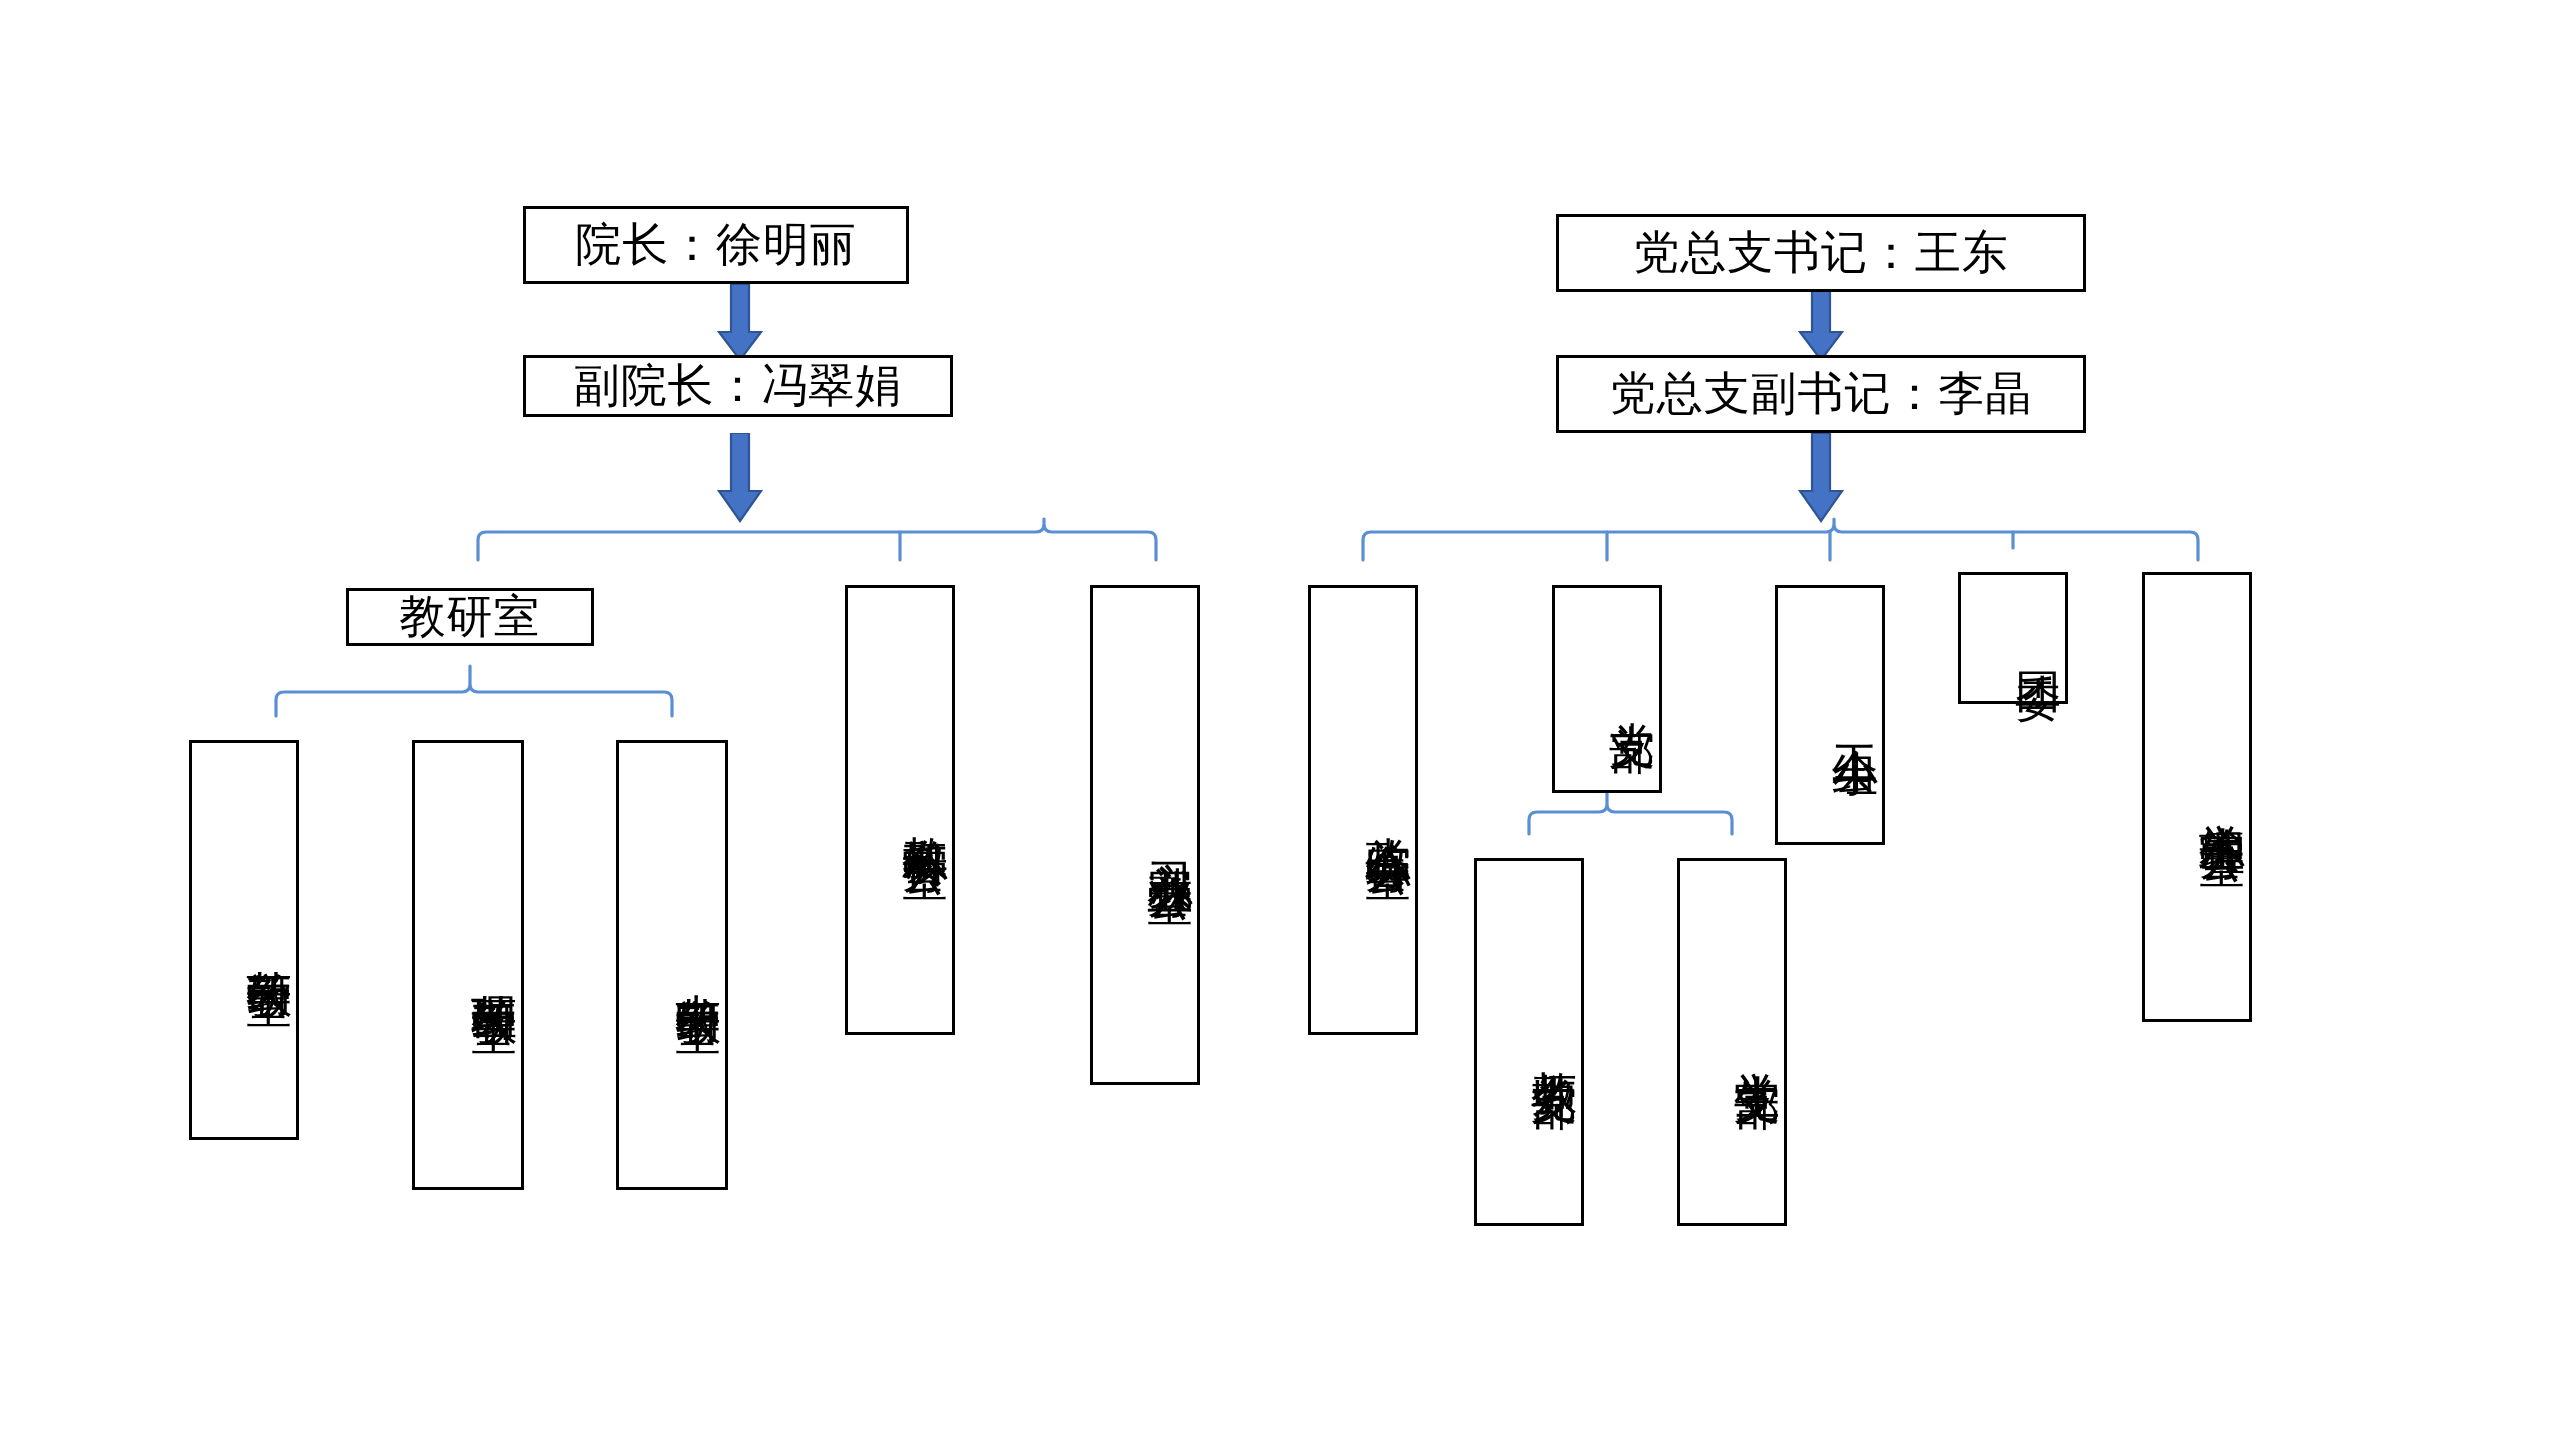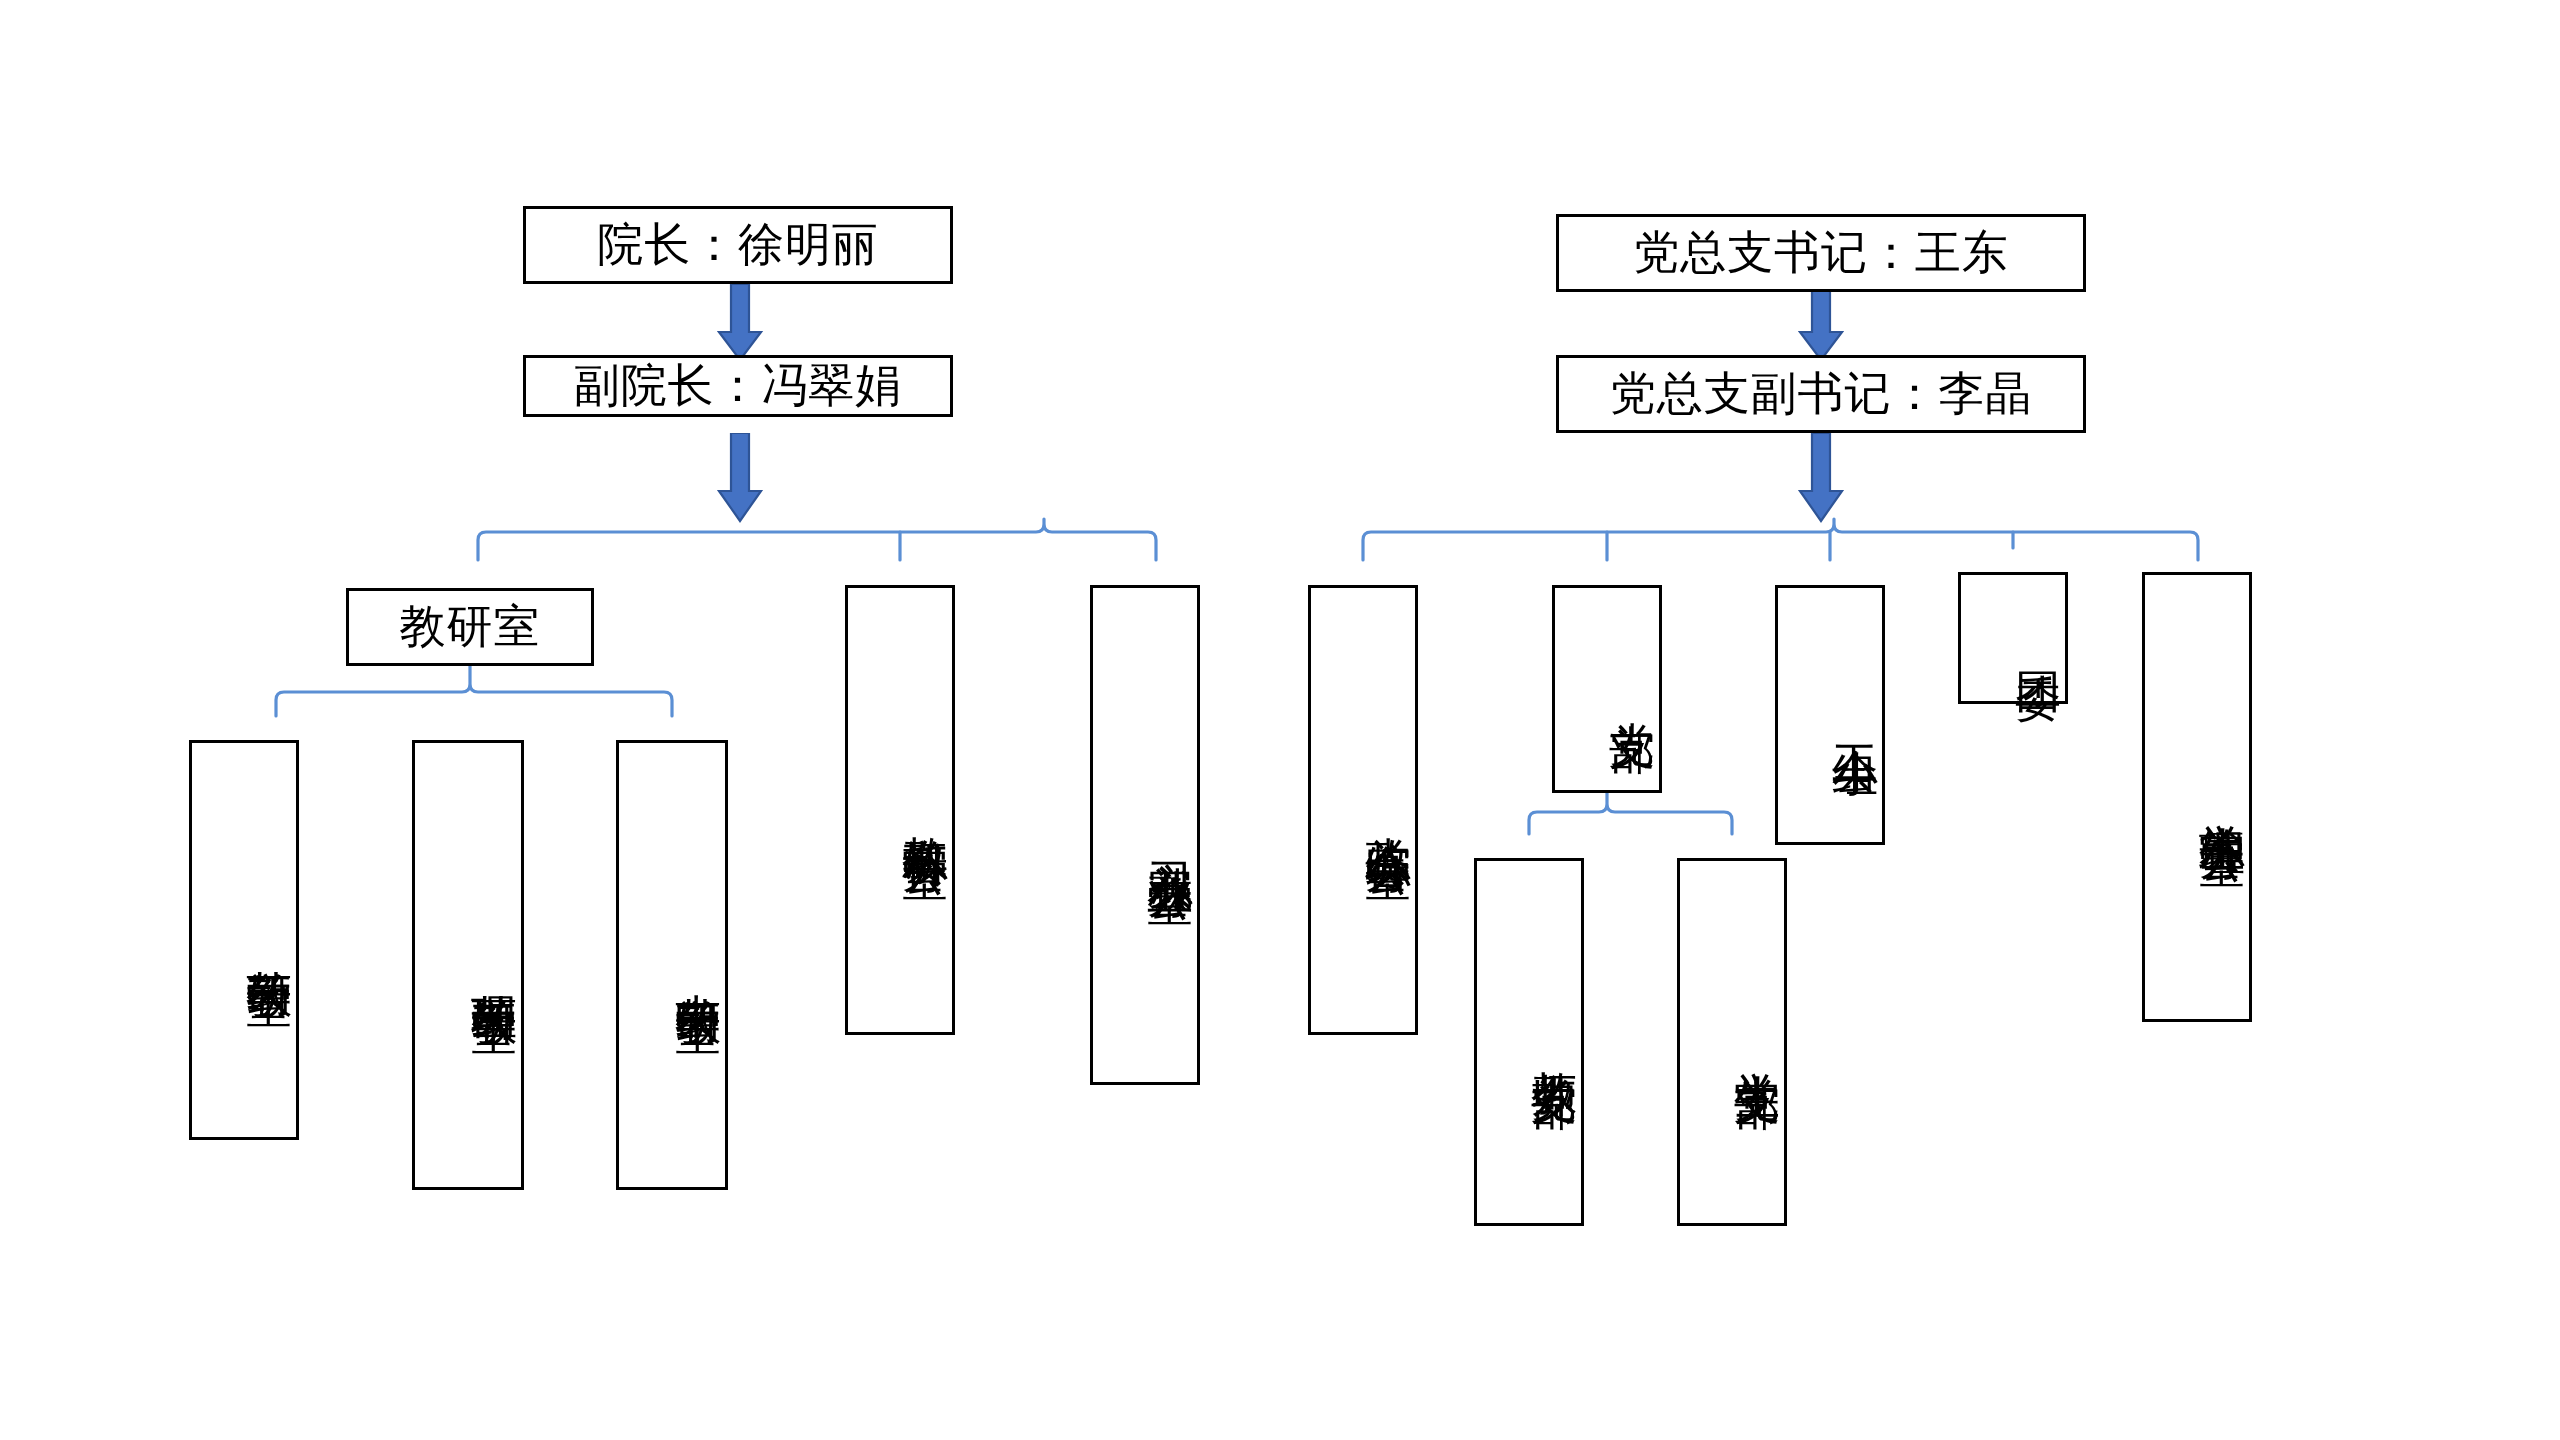--- a/index.html
+++ b/index.html
@@ -107,29 +107,29 @@
   </svg>
 
   <svg class="block-arrow" style="left:1797px; top:284px; width:48px; height:78px;" viewBox="0 0 48 78" xmlns="http://www.w3.org/2000/svg">
     <polygon points="15,0 33,0 33,48 45,48 24,76 3,48 15,48" fill="#4472C4" stroke="#2E5496" stroke-width="2.2"></polygon>
   </svg>
 
   <svg class="block-arrow" style="left:1797px; top:433px; width:48px; height:90px;" viewBox="0 0 48 90" xmlns="http://www.w3.org/2000/svg">
     <polygon points="15,0 33,0 33,58 45,58 24,88 3,58 15,58" fill="#4472C4" stroke="#2E5496" stroke-width="2.2"></polygon>
   </svg>
 
-  <div class="node horiz" style="left:523px; top:206px; width:430px; height:78px;">院长：徐明丽</div>
+  <div class="node horiz" style="left:523px; top:206px; width:386px; height:78px;">院长：徐明丽</div>
 
   <div class="node horiz" style="left:523px; top:355px; width:430px; height:62px;">副院长：冯翠娟</div>
 
   <div class="node horiz" style="left:1556px; top:214px; width:530px; height:78px;">党总支书记：王东</div>
 
   <div class="node horiz" style="left:1556px; top:355px; width:530px; height:78px;">党总支副书记：李晶</div>
 
-  <div class="node horiz" style="left:346px; top:588px; width:248px; height:78px;">教研室</div>
+  <div class="node horiz" style="left:346px; top:588px; width:248px; height:58px;">教研室</div>
 
   <div class="node vert" style="left:189px; top:740px; width:110px; height:400px;">药学教研室</div>
 
   <div class="node vert" style="left:412px; top:740px; width:112px; height:450px;">药理学教研室</div>
 
   <div class="node vert" style="left:616px; top:740px; width:112px; height:450px;">中药学教研室</div>
 
   <div class="node vert" style="left:845px; top:585px; width:110px; height:450px;">教学科研办公室</div>
 
   <div class="node vert" style="left:1090px; top:585px; width:110px; height:500px;">实习就业办公室</div>

